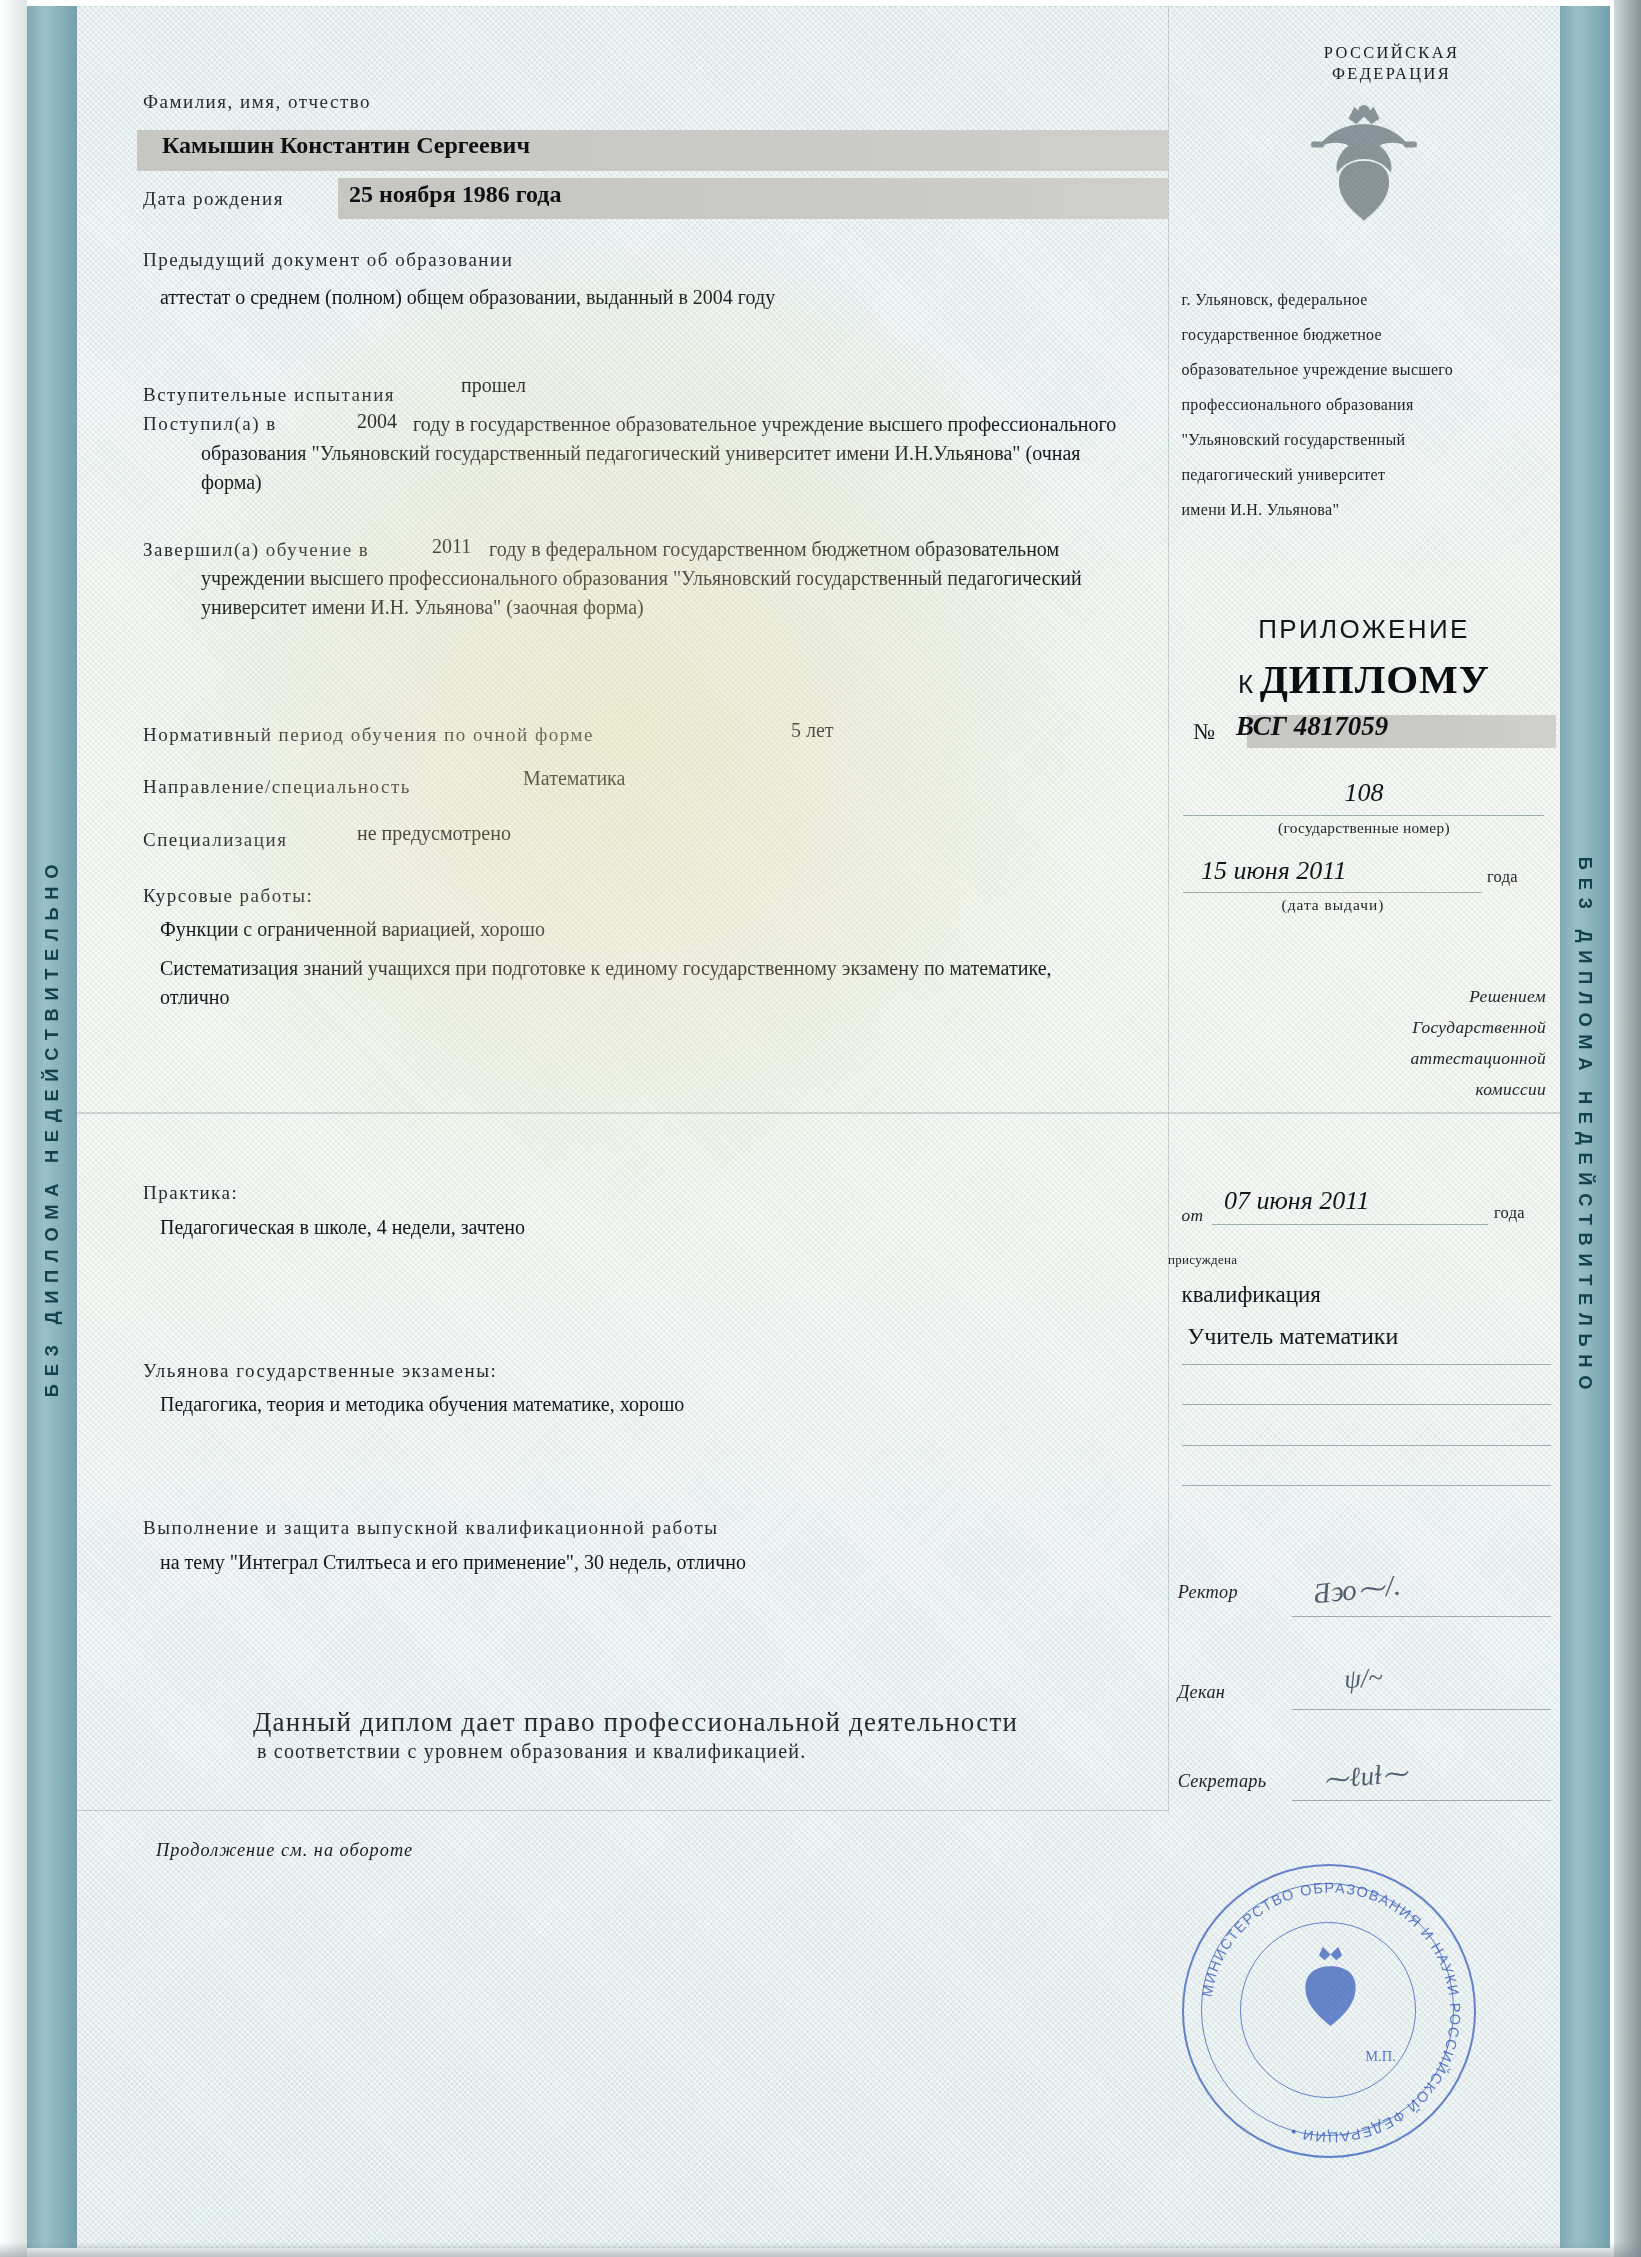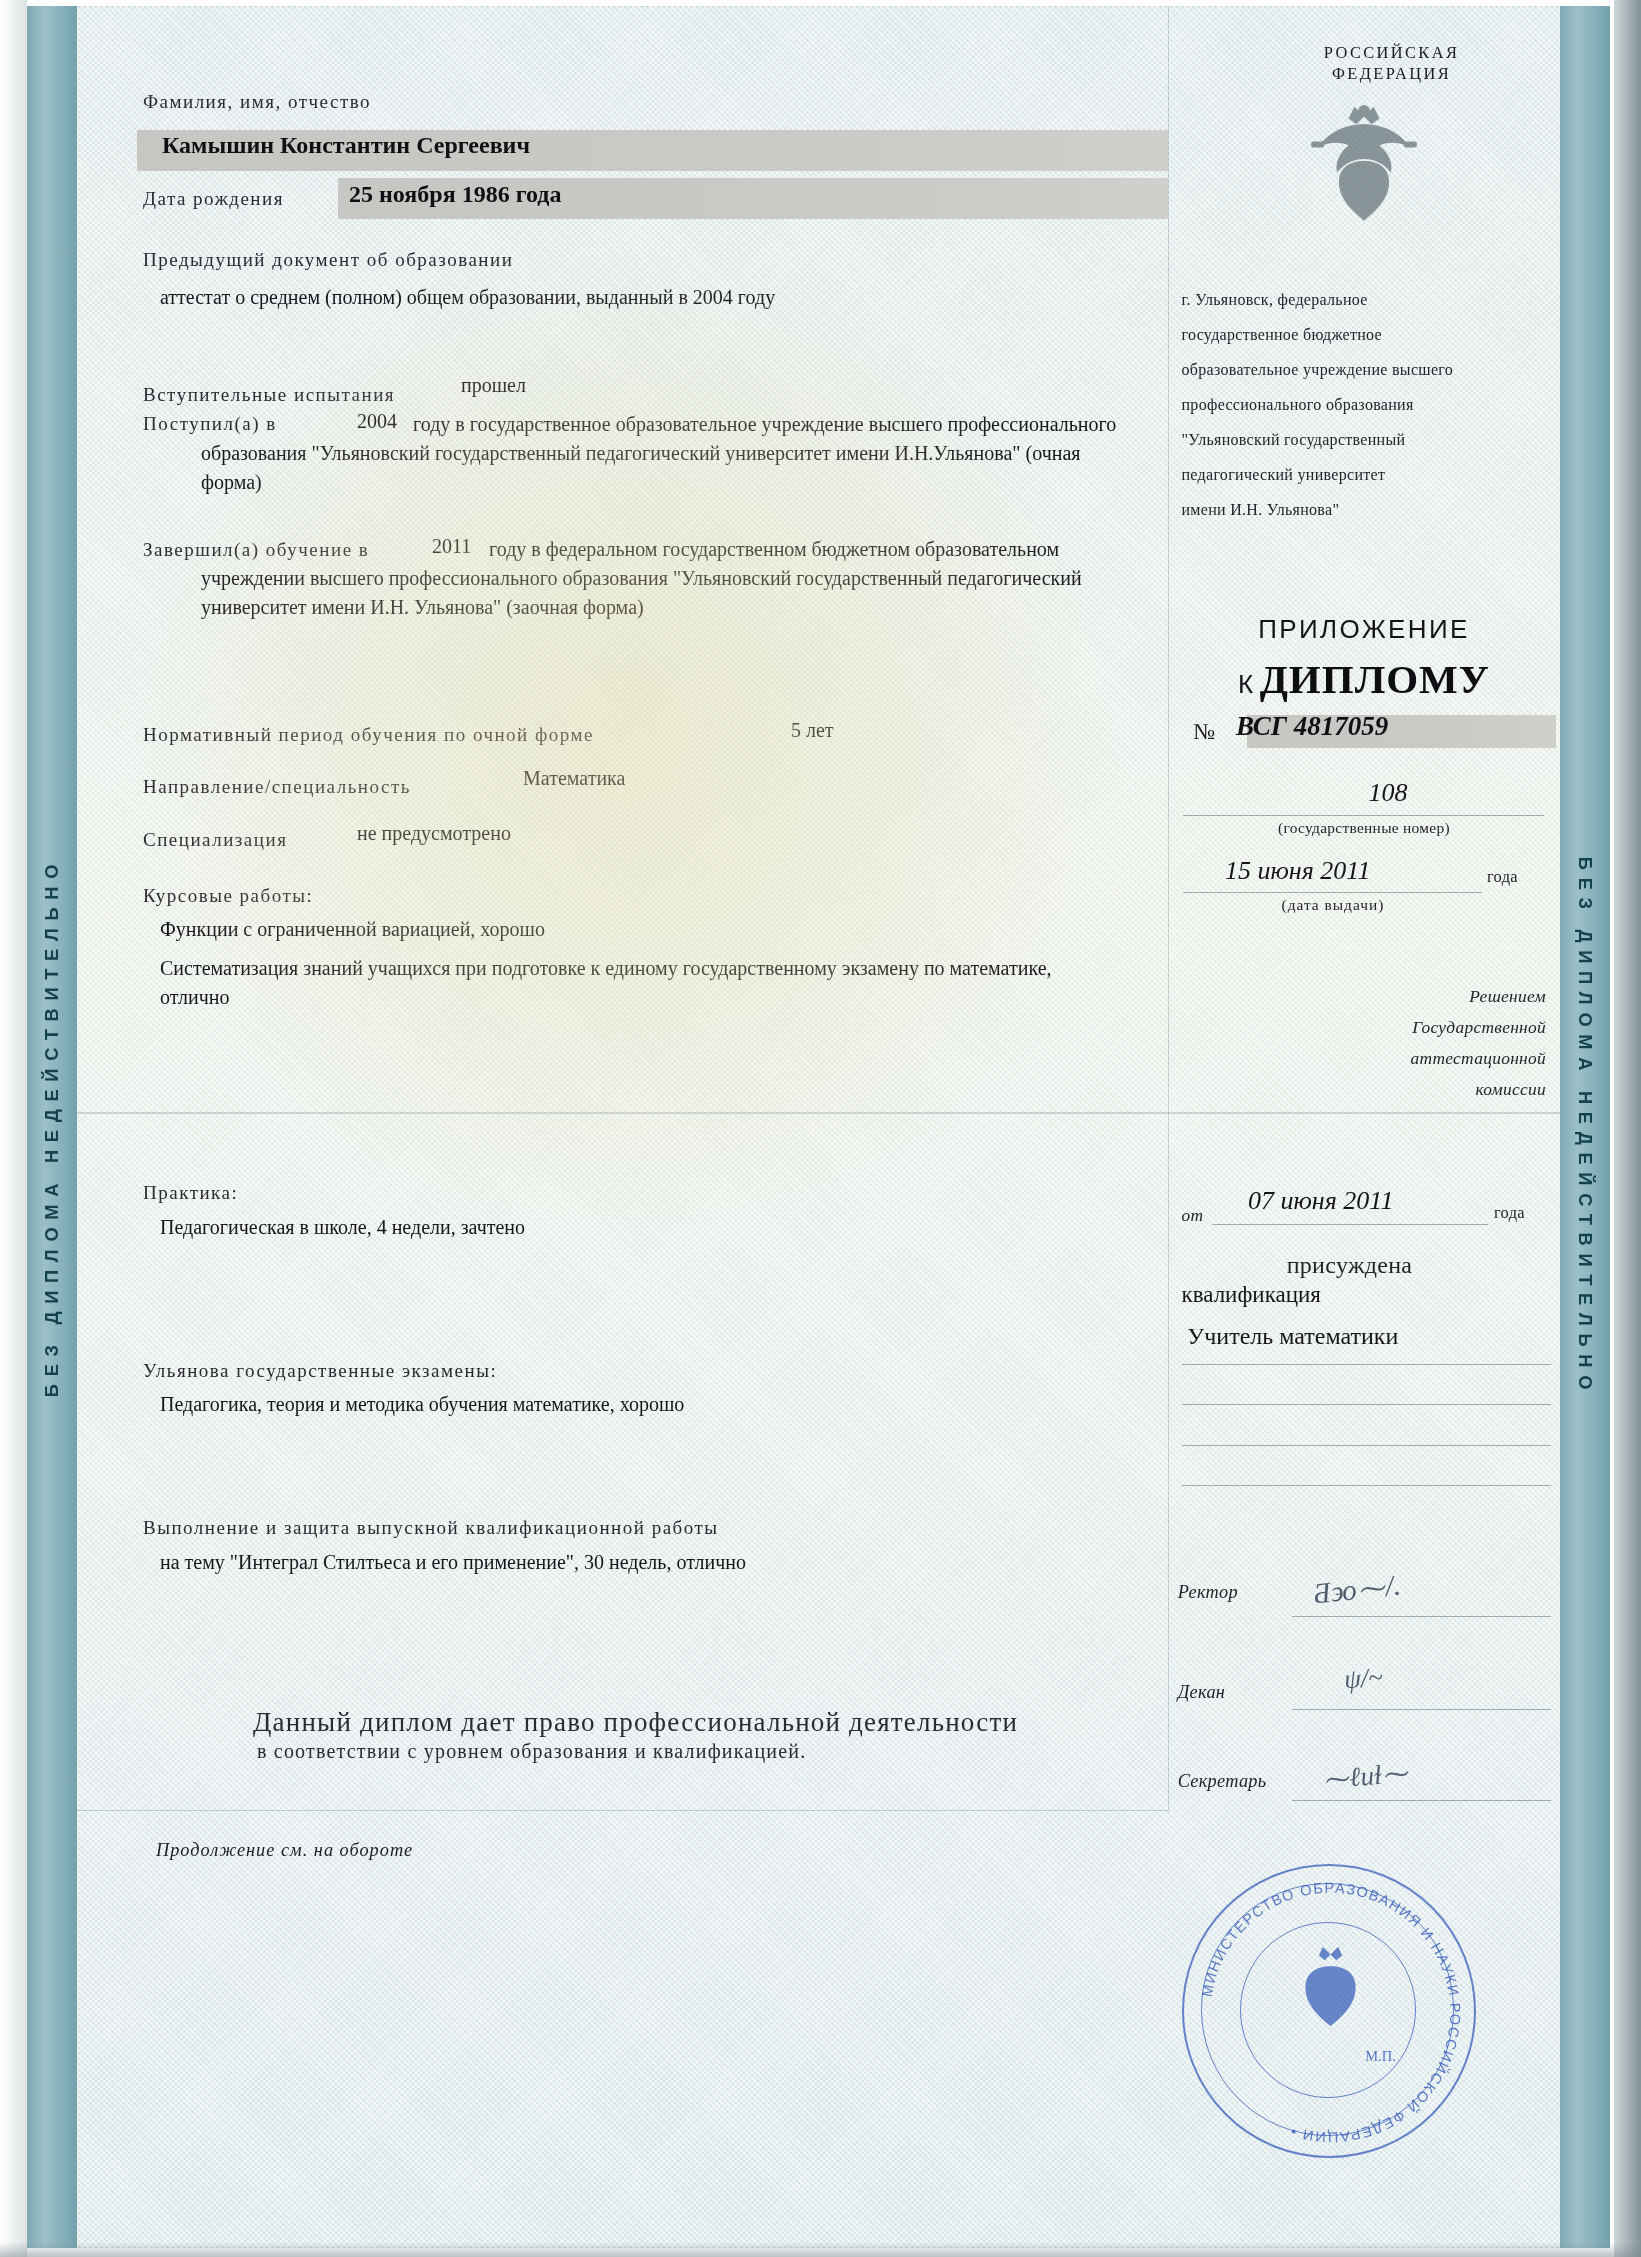--- a/index.html
+++ b/index.html
@@ -59,21 +59,21 @@
   .shade{background:linear-gradient(90deg,#c6c7c2,#c9cac5 60%,#cfd0cb);}
 
   .para{font-family:"Liberation Serif",serif;font-size:20px;line-height:29px;color:#15151a;}
 
   
   .rf{font-family:"Liberation Serif",serif;font-size:16px;color:#23232a;letter-spacing:0.3px;}
   .rline{position:absolute;height:1px;background:rgba(90,115,120,.55);}
   .rtitle1{font-family:Liberation Sans, sans-serif;font-size:26px;letter-spacing:2.4px;color:#14141a;}
   .rtitle2{font-family:"Liberation Serif",serif;font-size:41px;font-weight:700;letter-spacing:1px;color:#0d0d12;}
   .italic{font-style:italic;}
-  .cursive{font-family:"Liberation Serif",serif;font-style:italic;font-size:26px;color:#14141a;padding-left:24px;}
+  .cursive{font-family:"Liberation Serif",serif;font-style:italic;font-size:26px;color:#14141a;}
 
   
   #arms{position:absolute;left:1255px;top:93px;width:164px;height:145px;opacity:.82;}
 
   
   #stamp{position:absolute;left:1149px;top:1852px;width:309px;height:309px;}
   #stamp .ring{position:absolute;border-radius:50%;border:2.9px solid #2f57b8;opacity:.72;}
   #stamp .txt{position:absolute;left:0;top:0;width:309px;height:309px;}
 
   .sig{font-family:"Liberation Serif",serif;font-style:italic;color:#2b3a52;opacity:.8;}
@@ -205,21 +205,21 @@
           <div>аттестационной</div>
           <div>комиссии</div>
         </div>
       </div>
 
       <div class="row rf italic" style="left:13.5px;top:1199px;font-size:17.4px">от</div>
       <div class="row cursive" style="left:56px;top:1180px">07 июня 2011</div>
       <div class="row rf" style="left:326px;top:1197px;font-size:16.4px">года</div>
       <div class="rline" style="left:44px;top:1218px;width:276px"></div>
 
-      <div class="row rf" style="left:0px;top:1246px;width:363px;text-align:center;font-size:24px">присуждена</div>
+      <div class="row rf" style="left:0px;top:1246px;width:363px;text-align:left;font-size:13px">присуждена</div>
       <div class="row" style="left:13.5px;top:1276px;font-family:'Liberation Serif',serif;font-size:23px;color:#15151a">квалификация</div>
       <div class="row" style="left:19.3px;top:1317px;font-family:'Liberation Serif',serif;font-size:24px;color:#15151a">Учитель математики</div>
 
       <div class="rline" style="left:13.5px;top:1358px;width:369px"></div>
       <div class="rline" style="left:13.5px;top:1398px;width:369px"></div>
       <div class="rline" style="left:13.5px;top:1439px;width:369px"></div>
       <div class="rline" style="left:13.5px;top:1479px;width:369px"></div>
 
       <div class="row rf italic" style="left:9.7px;top:1576px;font-size:18.3px">Ректор</div>
       <div class="rline" style="left:124px;top:1610px;width:259px"></div>

